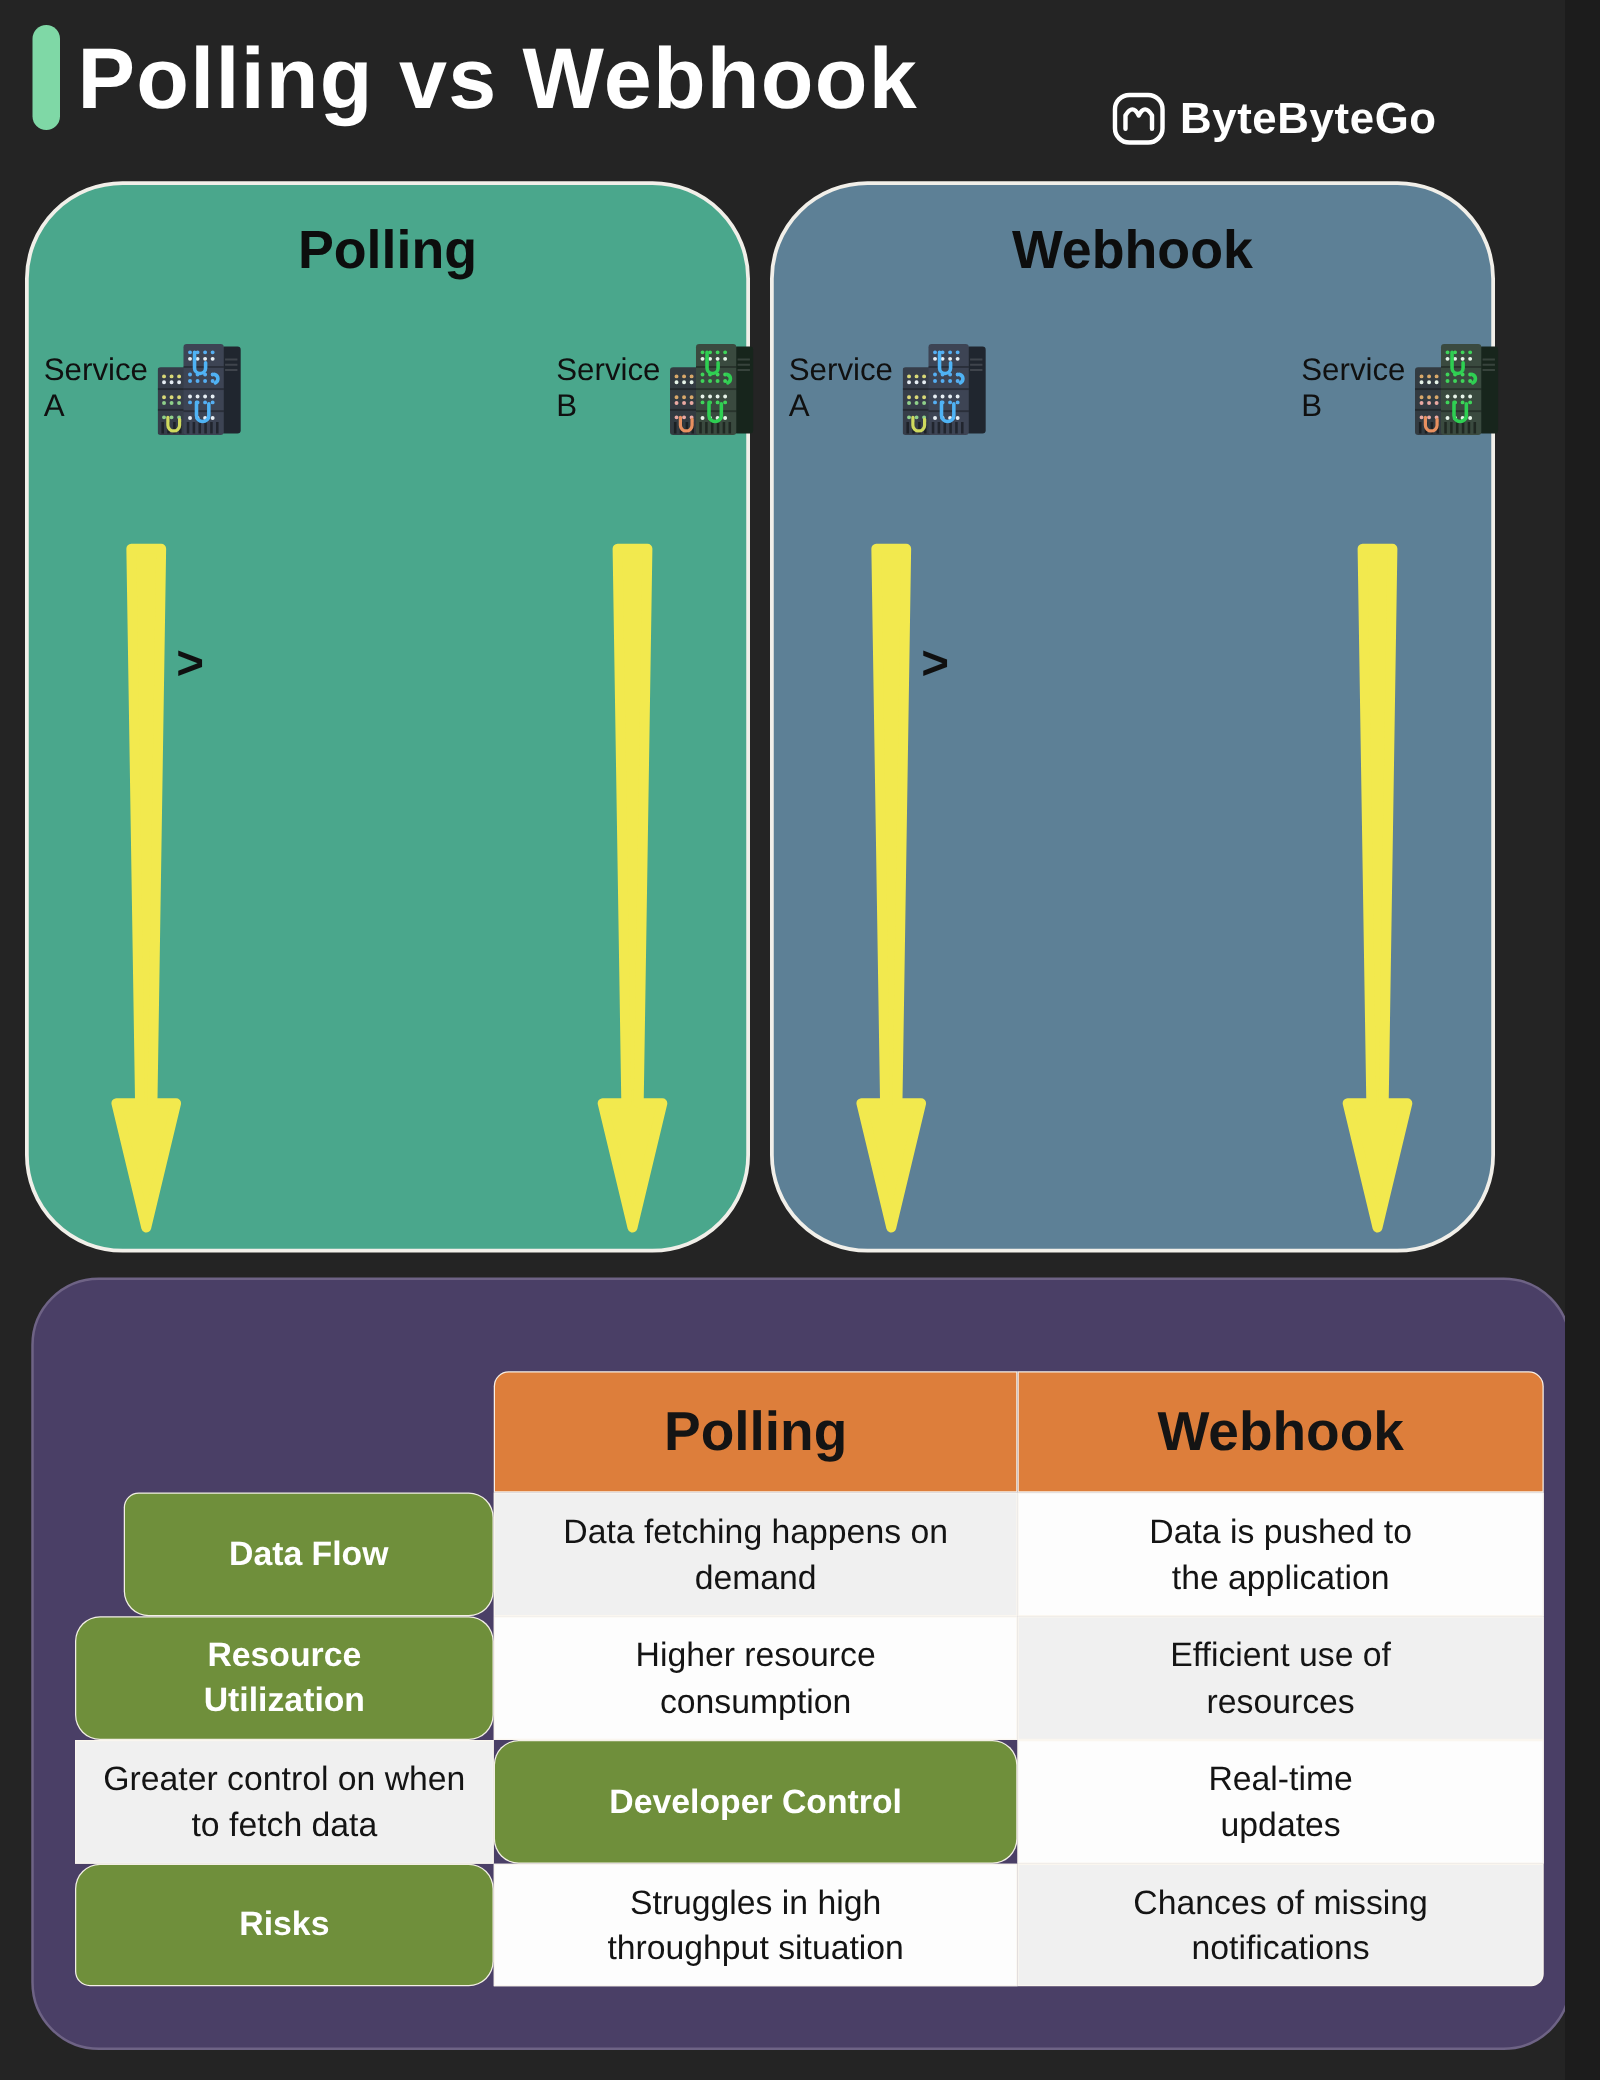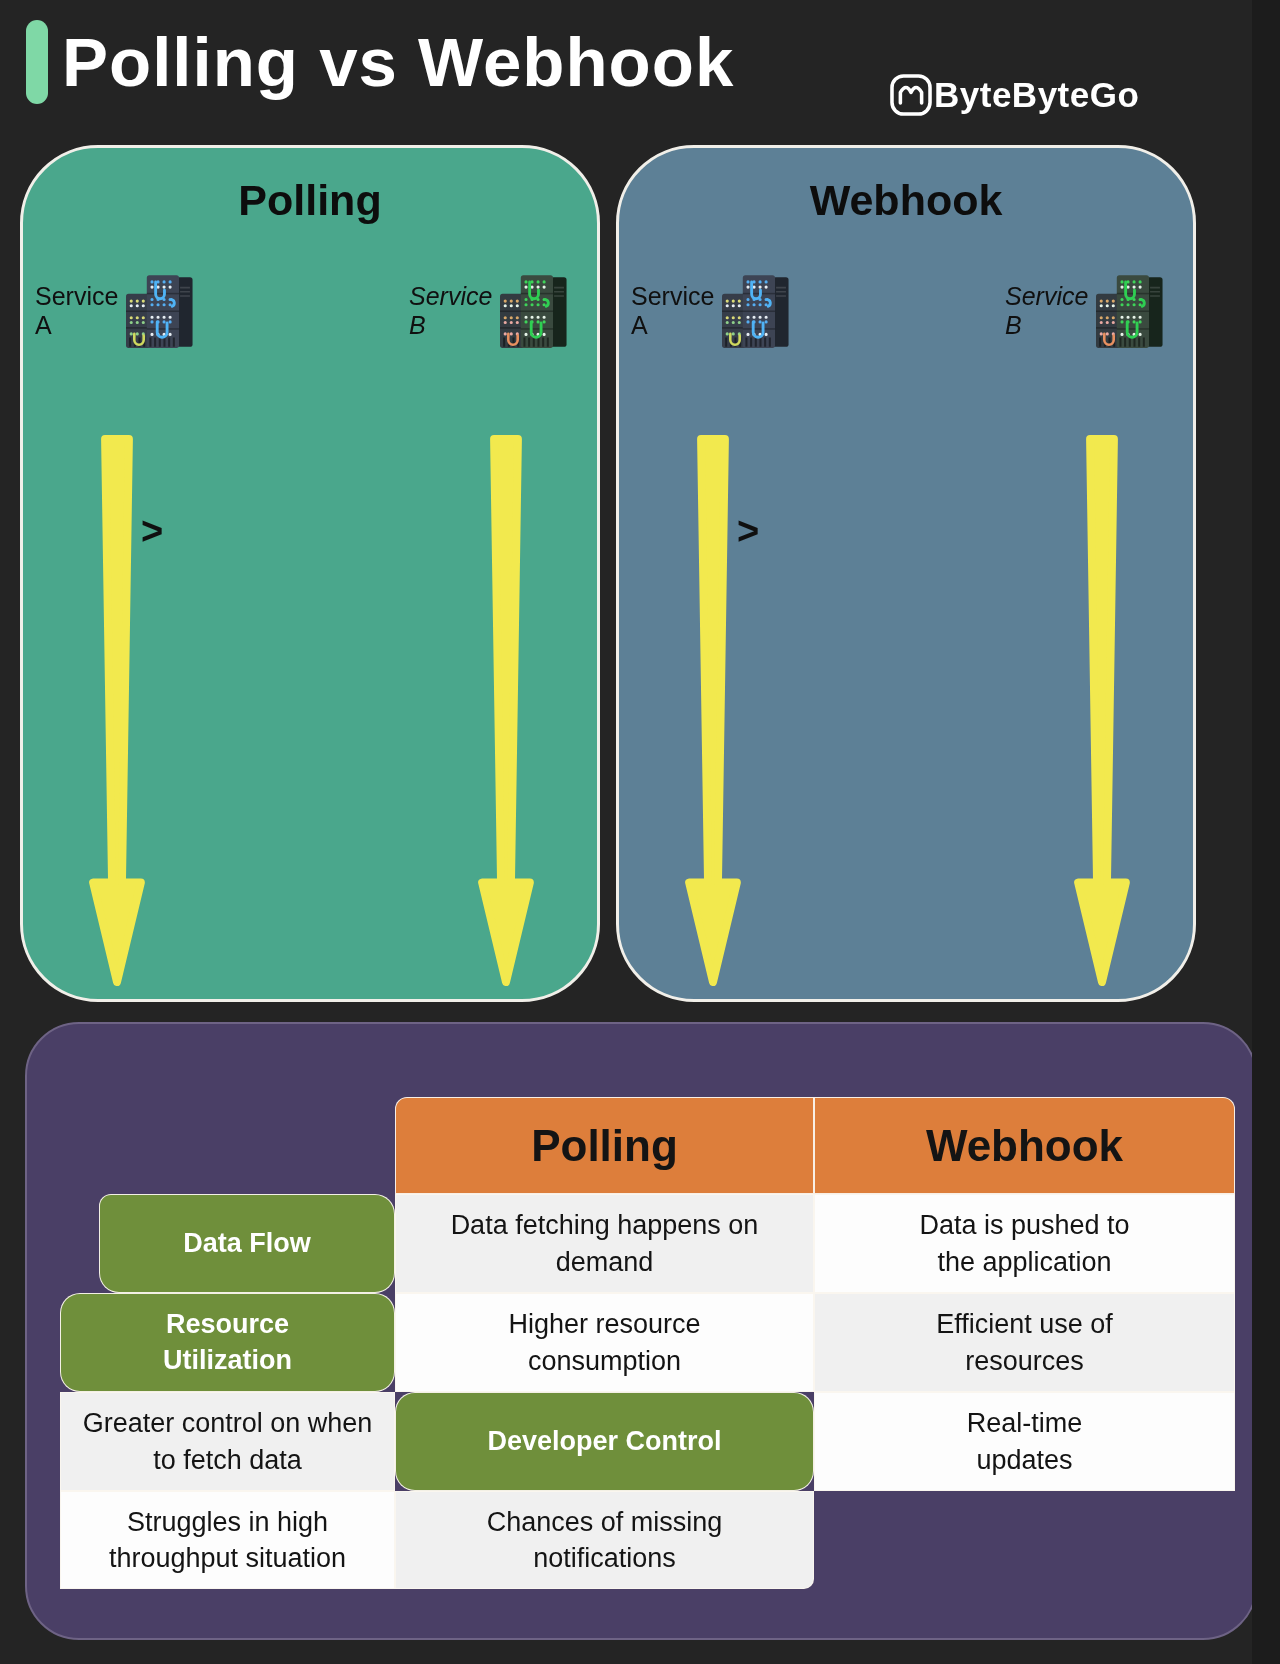--- a/index.html
+++ b/index.html
@@ -7,37 +7,37 @@
     position:relative;width:1252px;height:1664px;overflow:hidden;
     background:var(--background,#242424);
     font-family:"Liberation Sans","DejaVu Sans",sans-serif;
   }
   
   .titlebar{position:absolute;top:20px;left:26px;display:flex;align-items:center;}
   .accent{width:22px;height:84px;border-radius:12px;background:var(--accent-bar,#7fd8a6);}
   .page-title{
     margin:0 0 0 14px;color:#fff;font-size:69px;font-weight:bold;letter-spacing:1px;
   }
-  .brand{position:absolute;top:72px;left:888px;display:flex;align-items:center;}
+  .brand{position:absolute;top:72px;left:888px;display:flex;align-items:center;gap:10px;}
   .brand svg{display:block;}
   .brand-name{color:#fff;font-size:35px;font-weight:bold;letter-spacing:.5px;}
 
   
   .panel{
     position:absolute;top:145px;height:857px;width:580px;box-sizing:border-box;
     border:3px solid var(--panel-border,#f1efe9);border-radius:78px;
   }
   .panel.polling{left:20px;background:var(--polling-panel,#4aa78c);}
   .panel.webhook{left:616px;background:var(--webhook-panel,#5d8096);}
   .panel-title{
     position:absolute;top:28px;left:0;width:100%;text-align:center;margin:0;
     font-size:43px;font-weight:600;color:#0d0d0d;
   }
   .svc{position:absolute;top:88px;width:160px;display:flex;flex-direction:row;align-items:center;gap:8px;}
-  .svc-a{left:12px;} .svc-b{left:386px;font-style:italic;}
+  .svc-a{left:12px;} .svc-b{left:422px;}
   .svc-label{font-size:25px;color:#101010;}
   .arrow{position:absolute;top:285px;width:74px;height:557px;}
   .arrow-a{left:57px;} .arrow-b{left:446px;}
   .chevron{position:absolute;left:118px;top:362px;font-size:38px;font-weight:bold;color:#101010;}
 
   
   .compare{
     position:absolute;left:25px;top:1022px;width:1232px;height:618px;box-sizing:border-box;
     background:var(--table-panel,#4a3f66);border:2px solid #6e6385;border-radius:54px;
   }
@@ -200,20 +200,21 @@
 consumption</div>
       <div class="cell val c-gray">Efficient use of
 resources</div>
 
       <div class="cell val c-gray">Greater control on when
 to fetch data</div>
       <div class="cell lbl">Developer Control</div>
       <div class="cell val c-light">Real-time
 updates</div>
 
+      <div class="cell lbl last">Risks</div>
       <div class="cell val c-light">Struggles in high
 throughput situation</div>
       <div class="cell val c-gray end">Chances of missing
 notifications</div>
     </div>
   </section>
 
 </div>
 
 </body></html>

